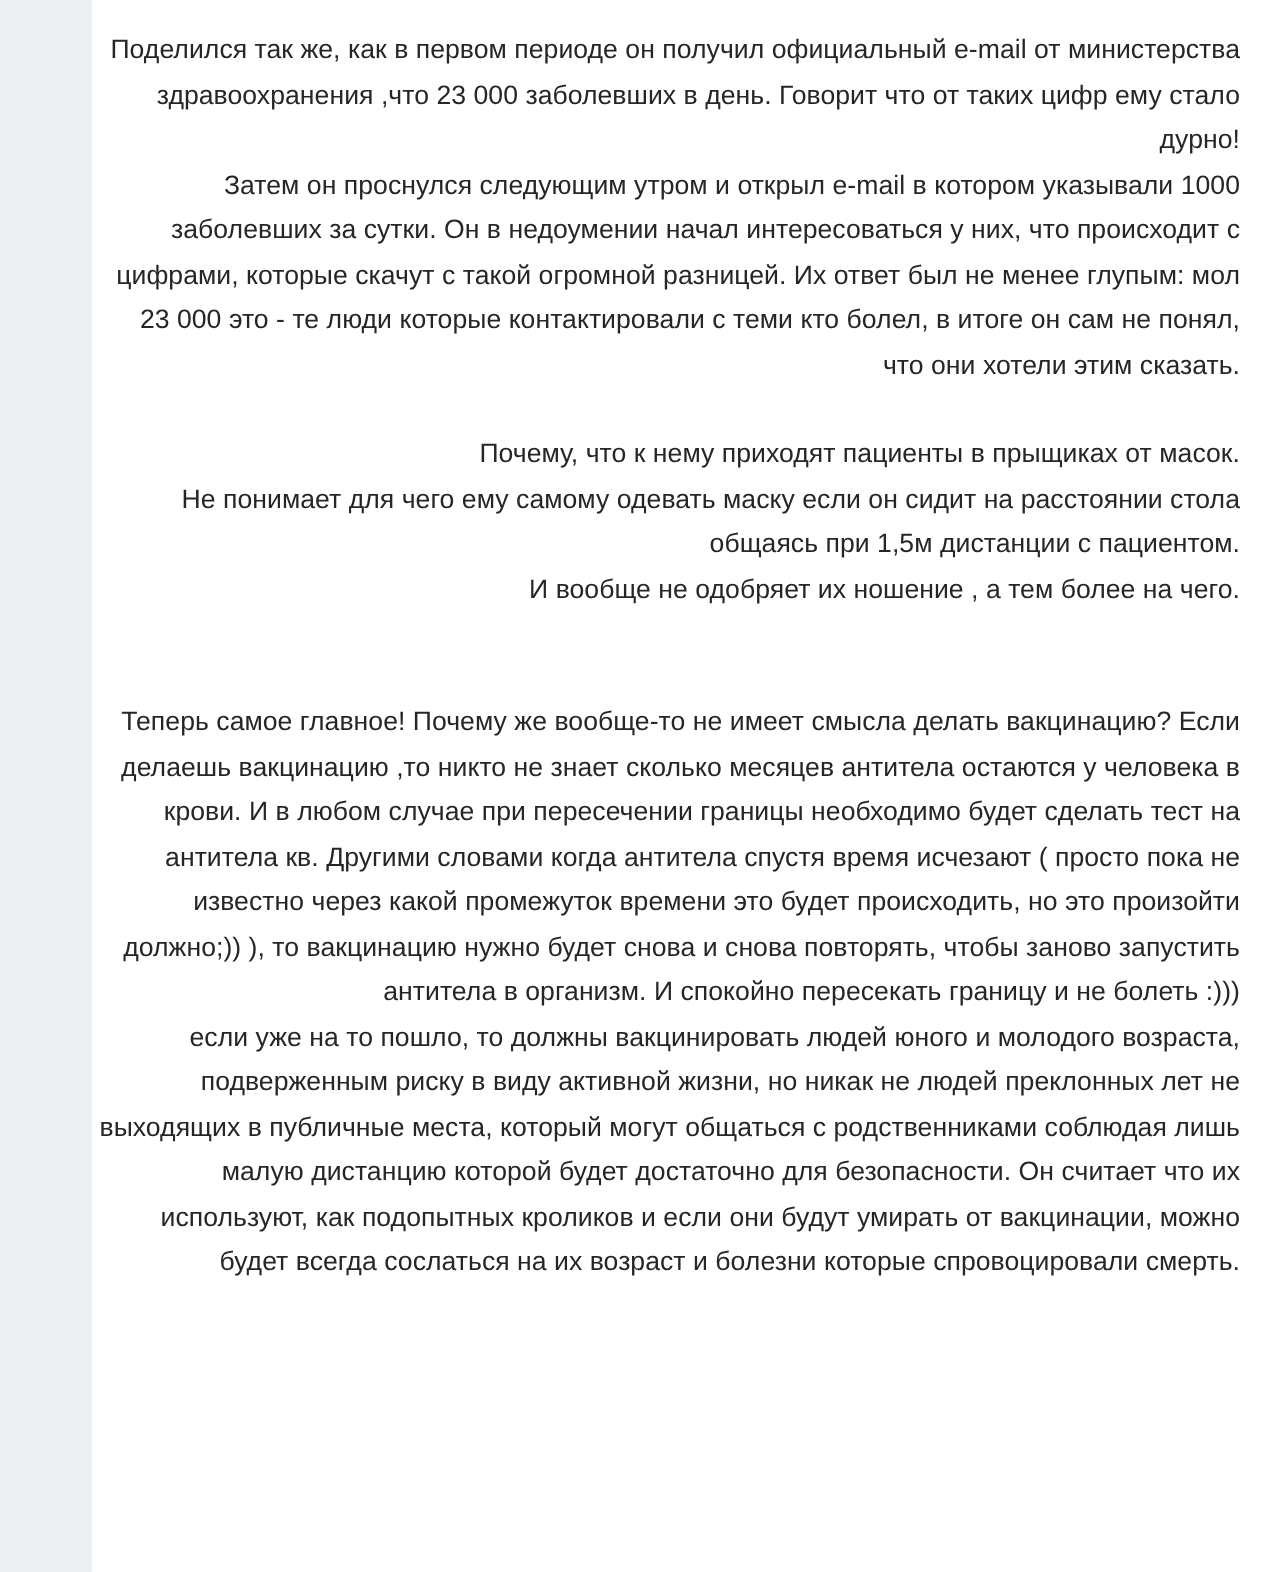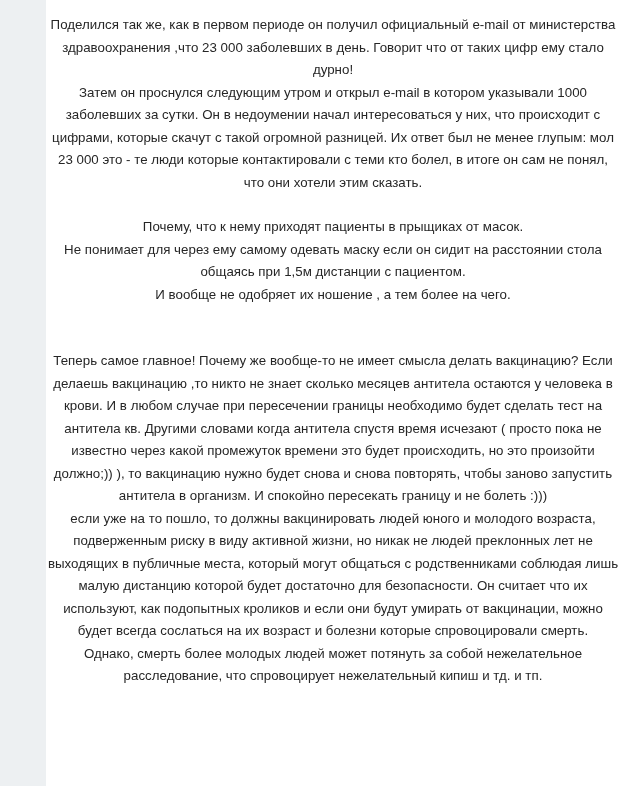--- a/index.html
+++ b/index.html
@@ -31,21 +31,21 @@
     flex: 1 1 auto;
     background: #ffffff;
     padding: 14px 12px 0 0;
     box-sizing: border-box;
   }
   .para {
     font-size: 13.3px;
     line-height: 22.5px;
     color: #262626;
     margin: 0;
-    text-align: center;
+    text-align: right;
     letter-spacing: 0.02px;
   }
   .spacer-sm {
     height: 22px;
   }
   .spacer-lg {
     height: 44px;
   }
 </style>
 </head>
@@ -56,24 +56,23 @@
   <div class="left-gutter"></div>
 
   <div class="content">
 
     <p class="para">Поделился так же, как в первом периоде он получил официальный e-mail от министерства здравоохранения ,что 23 000 заболевших в день. Говорит что от таких цифр ему стало дурно!</p>
     <p class="para">Затем он проснулся следующим утром и открыл e-mail в котором указывали 1000 заболевших за сутки. Он в недоумении начал интересоваться у них, что происходит с цифрами,  которые скачут с такой огромной разницей. Их ответ был не менее глупым: мол 23 000 это - те люди которые контактировали с теми кто болел, в итоге он сам не понял, что они хотели этим сказать.</p>
 
     <div class="spacer-sm"></div>
 
     <p class="para">Почему, что к нему приходят пациенты в прыщиках от масок.</p>
-    <p class="para">Не понимает для через ему самому одевать маску если он сидит на расстоянии стола общаясь при 1,5м дистанции с пациентом.</p>
+    <p class="para">Не понимает для чего ему самому одевать маску если он сидит на расстоянии стола общаясь при 1,5м дистанции с пациентом.</p>
     <p class="para">И вообще не одобряет их ношение , а тем более на чего.</p>
 
     <div class="spacer-lg"></div>
 
     <p class="para">Теперь самое главное! Почему же вообще-то не имеет смысла делать вакцинацию? Если делаешь вакцинацию ,то никто не знает сколько месяцев антитела остаются у человека в крови. И в любом случае при пересечении границы необходимо будет сделать тест на антитела кв.  Другими словами когда антитела спустя время исчезают ( просто пока не известно через какой промежуток времени это будет происходить, но это произойти должно;)) ), то вакцинацию нужно будет снова и снова повторять, чтобы заново запустить антитела в организм. И спокойно пересекать границу и не болеть :)))</p>
     <p class="para">если уже на то пошло,  то должны вакцинировать людей юного и молодого возраста, подверженным риску в виду активной жизни,  но никак не людей преклонных лет не выходящих в публичные места, который могут общаться с родственниками соблюдая лишь малую дистанцию которой будет достаточно для безопасности. Он считает что их используют, как подопытных кроликов и если они будут умирать от вакцинации, можно будет всегда сослаться на их возраст и болезни  которые спровоцировали смерть.</p>
-    <p class="para">Однако, смерть более молодых людей может потянуть за собой нежелательное расследование, что спровоцирует нежелательный кипиш и  тд. и тп.</p>
 
   </div>
 
 </div>
 
 </body></html>

